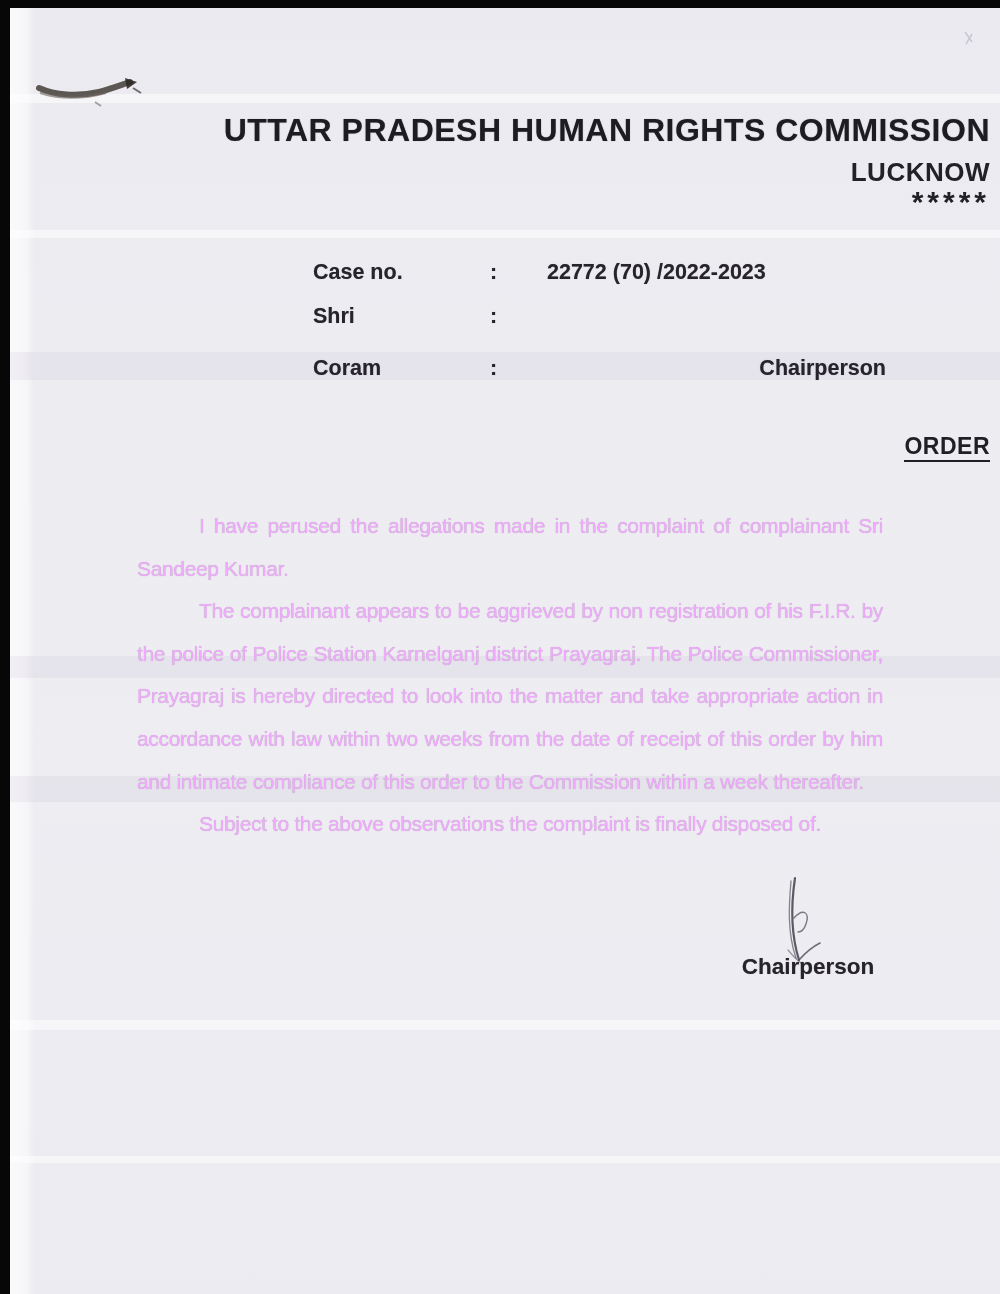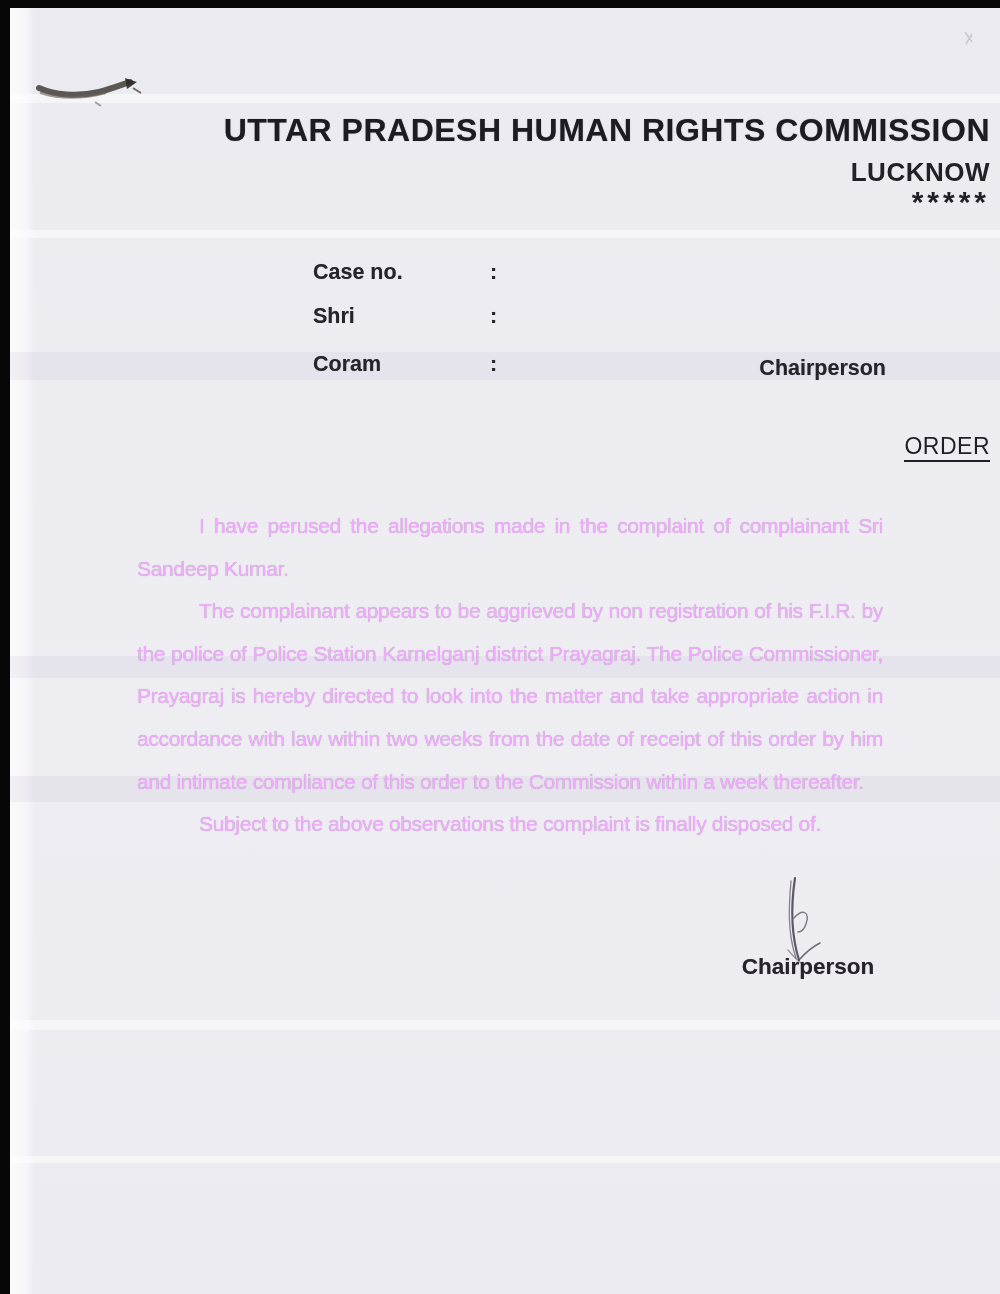--- a/index.html
+++ b/index.html
@@ -40,31 +40,31 @@
   .doc-subtitle {
     top:157px;
     font-size:26px; font-weight:bold; letter-spacing:0.5px; color:#222127;
   }
   .doc-stars {
     top:185px;
     font-size:30px; font-weight:bold; letter-spacing:4px; color:#222127;
   }
 
   .meta-block { position:absolute; left:313px; top:260px; width:573px; }
-  .meta-row { display:flex; align-items:center; margin-bottom:19px;
+  .meta-row { display:flex; align-items:flex-end; margin-bottom:19px;
     font-size:21.5px; font-weight:bold; color:#26242a; line-height:25px;
     text-shadow:0 0 0.8px rgba(40,38,52,0.4); }
   .meta-label { width:177px; }
   .meta-sep { width:57px; }
   .meta-value { flex:1; }
   .coram-role { text-align:right; margin-top:8px; }
 
   .order-heading {
     top:433px;
-    font-size:23px; font-weight:normal; letter-spacing:0.5px;
+    font-size:23px; font-weight:bold; letter-spacing:0.5px;
     color:#201f25;
   }
   .order-heading span { border-bottom:2.5px solid #201f25; padding-bottom:1px; }
 
   .body-text {
     position:absolute; left:137px; top:505px; width:746px;
     font-size:21px; line-height:42.6px; letter-spacing:-0.35px;
     text-align:justify; color:#f0abfc;
     text-shadow:0 0 0.8px rgba(42,40,55,0.38);
   }
@@ -107,20 +107,21 @@
 </svg>
 
 <div class="centerline doc-title">UTTAR PRADESH HUMAN RIGHTS COMMISSION</div>
 <div class="centerline doc-subtitle">LUCKNOW</div>
 <div class="centerline doc-stars">*****</div>
 
 <div class="meta-block">
   <div class="meta-row">
     <div class="meta-label">Case no.</div>
     <div class="meta-sep">:</div>
+    <div class="meta-value">22772 (70) /2022-2023</div>
   </div>
   <div class="meta-row">
     <div class="meta-label">Shri</div>
     <div class="meta-sep">:</div>
   </div>
   <div class="meta-row">
     <div class="meta-label">Coram</div>
     <div class="meta-sep">:</div>
     <div class="meta-value">
       <div class="coram-role">Chairperson</div>

